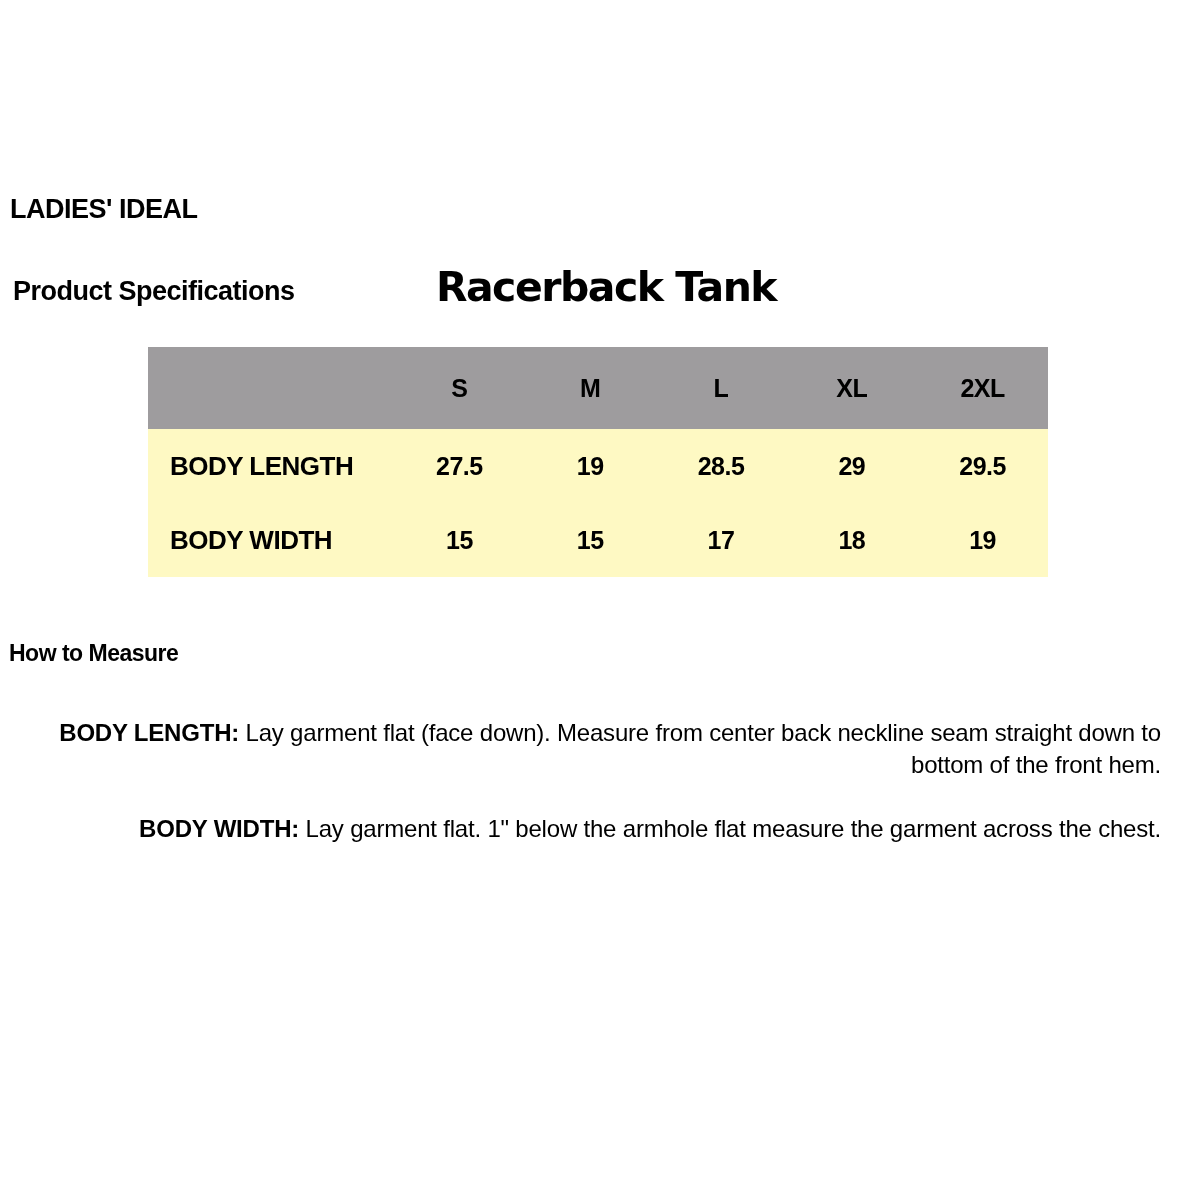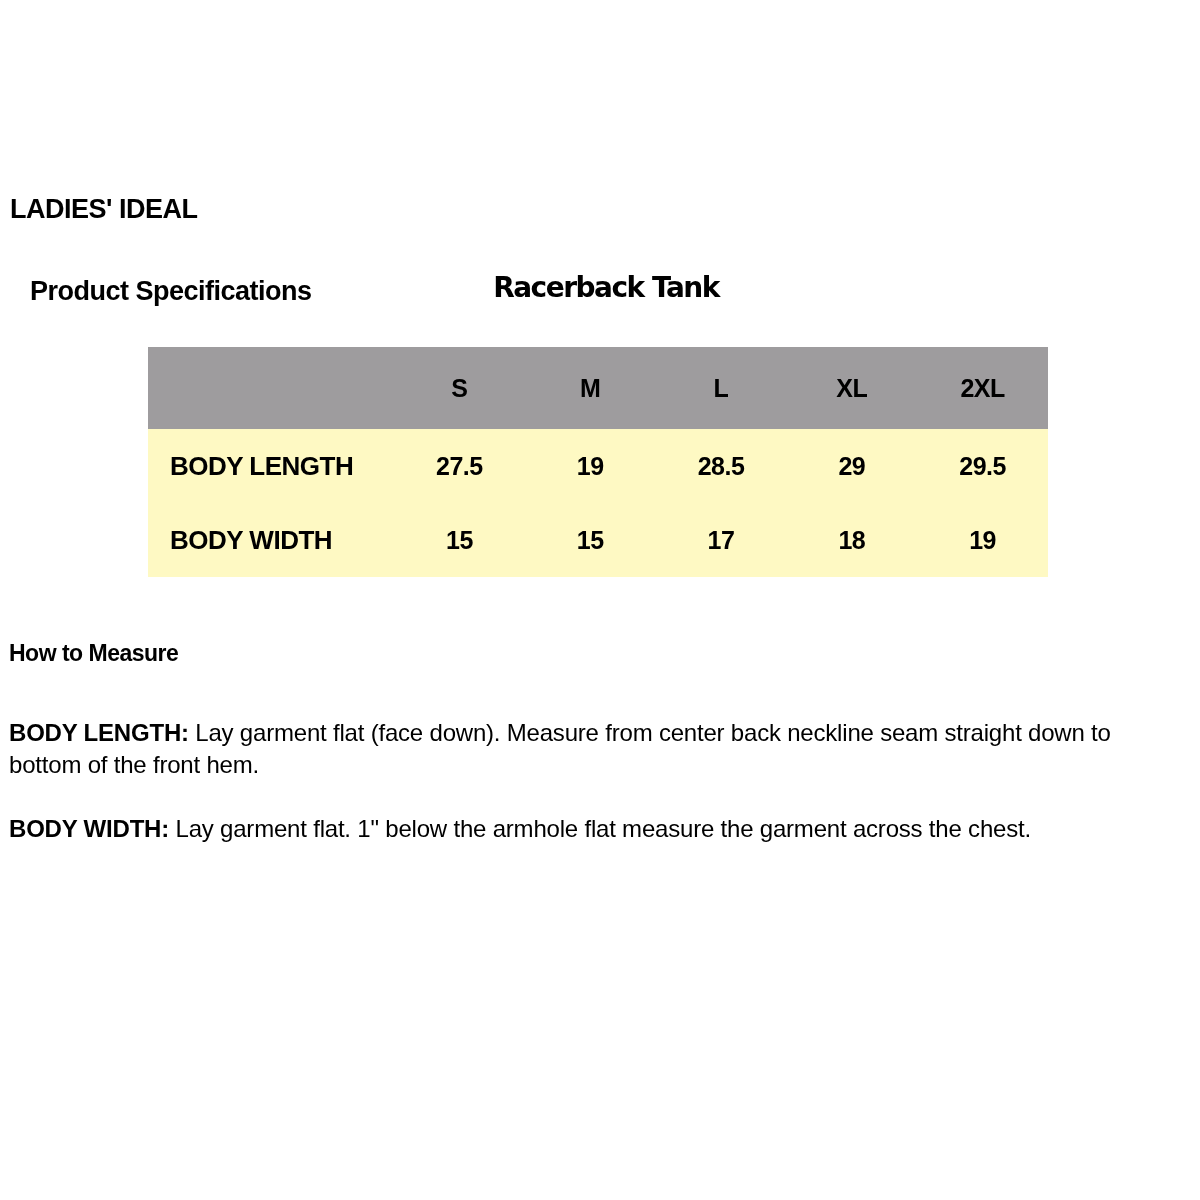--- a/index.html
+++ b/index.html
@@ -17,33 +17,33 @@
   .brand {
     position: absolute;
     left: 10px; top: 194px;
     font-size: 27px;
     font-weight: bold;
     letter-spacing: -0.5px;
     white-space: nowrap;
   }
   .section-label {
     position: absolute;
-    left: 30px; top: 276px;
+    left: 13px; top: 276px;
     font-size: 27px;
     font-weight: bold;
     letter-spacing: -0.5px;
     white-space: nowrap;
   }
   .product-title {
     position: absolute;
     left: 12px; right: 0; top: 263px;
-    margin: 8px;
+    margin: 0;
     text-align: center;
     font-family: "DejaVu Sans", sans-serif;
-    font-size: 28px;
+    font-size: 41px;
     font-weight: bold;
     letter-spacing: -1.5px;
     white-space: nowrap;
   }
 
   .spec-table {
     position: absolute;
     left: 148px; top: 347px;
     width: 900px;
   }
@@ -80,20 +80,21 @@
     letter-spacing: -0.5px;
     white-space: nowrap;
   }
   .instructions {
     position: absolute;
     left: 9px; top: 717px;
     width: 1152px;
     font-size: 24px;
     line-height: 32px;
     letter-spacing: -0.2px;
+    text-align: right;
   }
   .instructions p { margin: 0 0 8px 0; }
   .instructions p.nowrap { white-space: nowrap; margin-top: 32px; }
   .instr-label { font-weight: bold; }
 </style>
 </head>
 <body>
 
 <main class="page">
 

